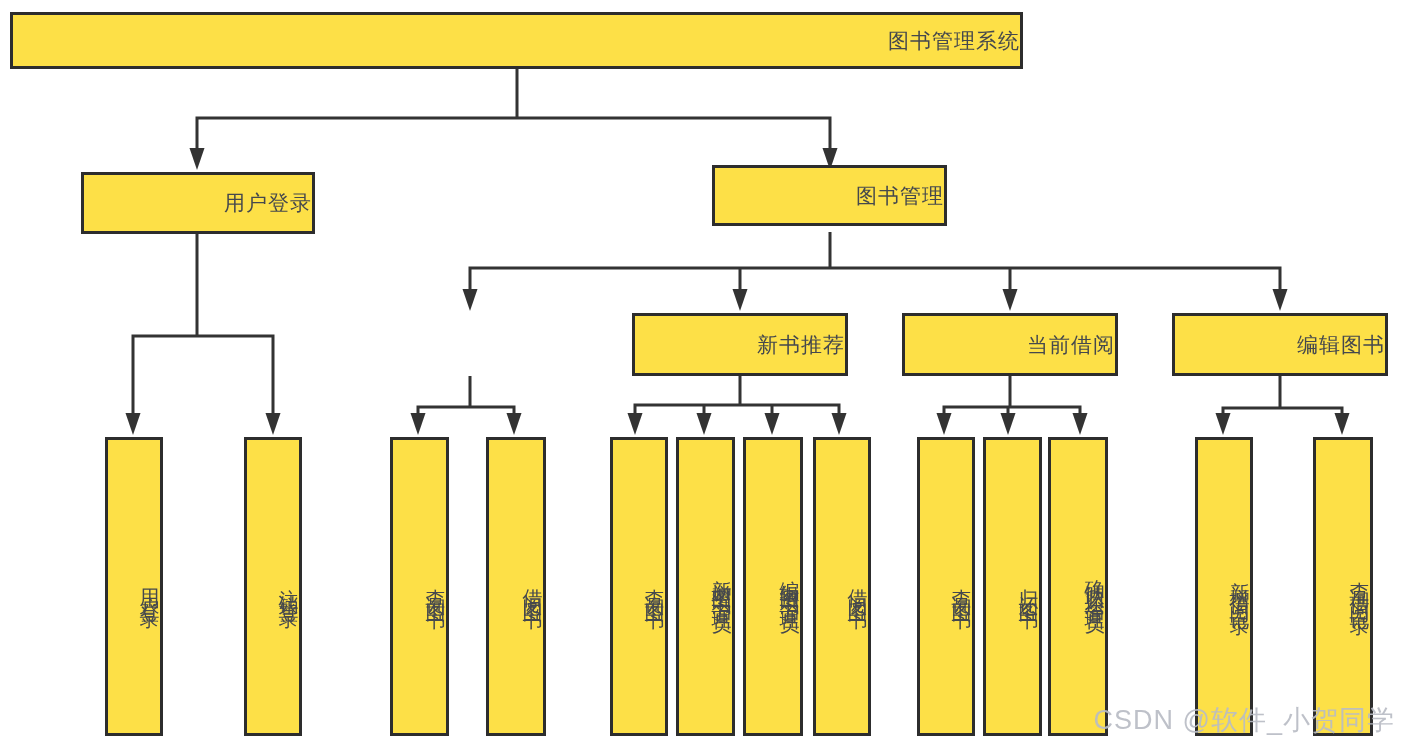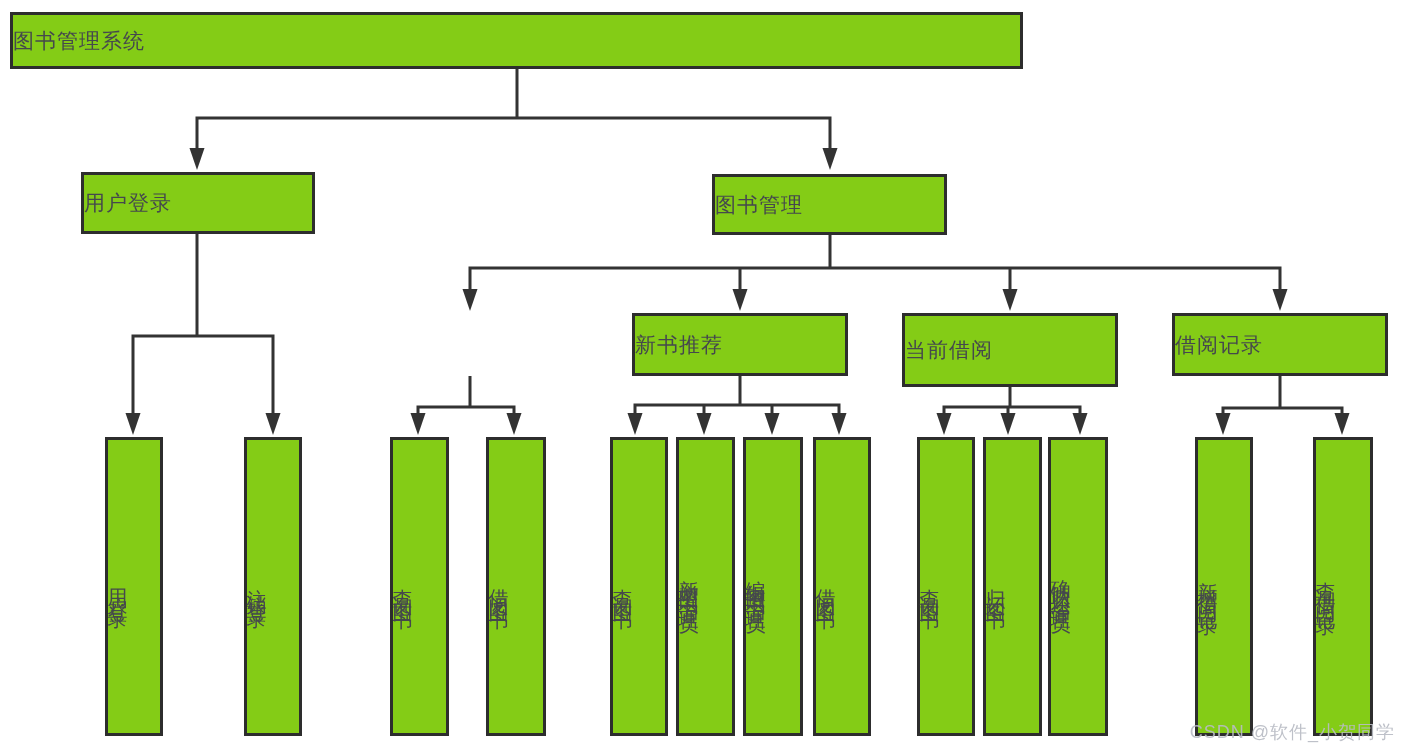--- a/index.html
+++ b/index.html
@@ -13,46 +13,46 @@
   }
   #connectors {
     position: absolute;
     left: 0; top: 0;
     width: 1405px; height: 747px;
     z-index: 1;
   }
   .box {
     position: absolute;
     box-sizing: border-box;
-    background: #84cc16;
+    background: #fde047;
     border: 3px solid #2d2d2d;
     display: flex;
     align-items: center;
-    justify-content: flex-start;
+    justify-content: flex-end;
     color: #45484d;
     z-index: 2;
   }
   .hbox span {
     font-size: 21px;
     letter-spacing: 1px;
     white-space: nowrap;
   }
   .vbox span {
     writing-mode: vertical-rl;
     text-orientation: mixed;
     font-size: 20px;
     line-height: 1;
     letter-spacing: 7px;
   }
   .vbox.dense span { letter-spacing: 5px; }
   #watermark {
     position: absolute;
     right: 10px;
-    bottom: 3px;
-    font-size: 18px;
+    bottom: 9px;
+    font-size: 27px;
     color: rgba(185, 188, 196, 0.92);
     letter-spacing: 1px;
     z-index: 3;
     white-space: nowrap;
   }
 </style>
 </head>
 <body>
 
 <div id="stage">
@@ -100,32 +100,32 @@
       </g>
     </svg>
 
   <div class="box hbox" style="left:10px; top:12px; width:1013px; height:57px">
     <span>图书管理系统</span>
   </div>
 
   <div class="box hbox" style="left:81px; top:172px; width:234px; height:62px">
     <span>用户登录</span>
   </div>
-  <div class="box hbox" style="left:712px; top:174px; width:235px; height:61px">
+  <div class="box hbox" style="left:712px; top:165px; width:235px; height:61px">
     <span>图书管理</span>
   </div>
 
   <div class="box hbox" style="left:632px; top:313px; width:216px; height:63px">
     <span>新书推荐</span>
   </div>
-  <div class="box hbox" style="left:902px; top:313px; width:216px; height:74px">
+  <div class="box hbox" style="left:902px; top:313px; width:216px; height:63px">
     <span>当前借阅</span>
   </div>
   <div class="box hbox" style="left:1172px; top:313px; width:216px; height:63px">
-    <span>借阅记录</span>
+    <span>编辑图书</span>
   </div>
 
   <div class="box vbox" style="left:105px; top:437px; width:58px; height:299px">
     <span>用户登录</span>
   </div>
   <div class="box vbox" style="left:244px; top:437px; width:58px; height:299px">
     <span>注销登录</span>
   </div>
 
   <div class="box vbox" style="left:390px; top:437px; width:59px; height:299px">

